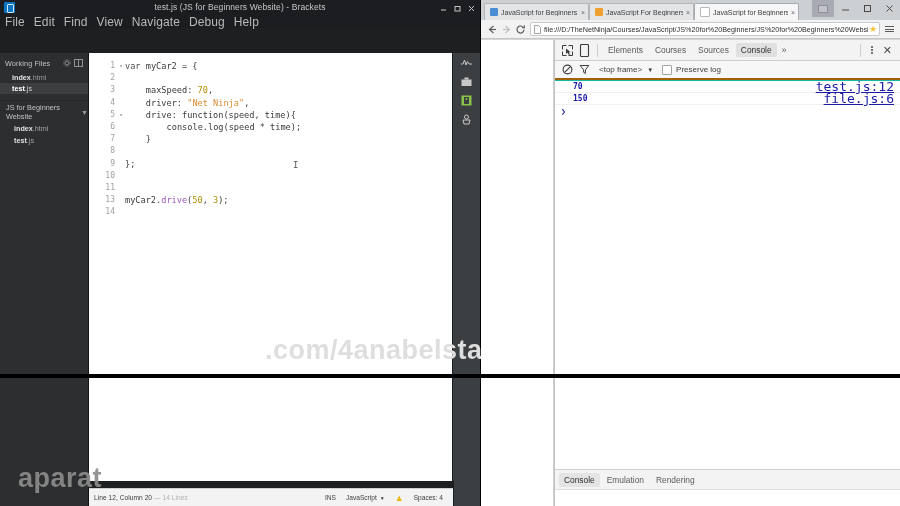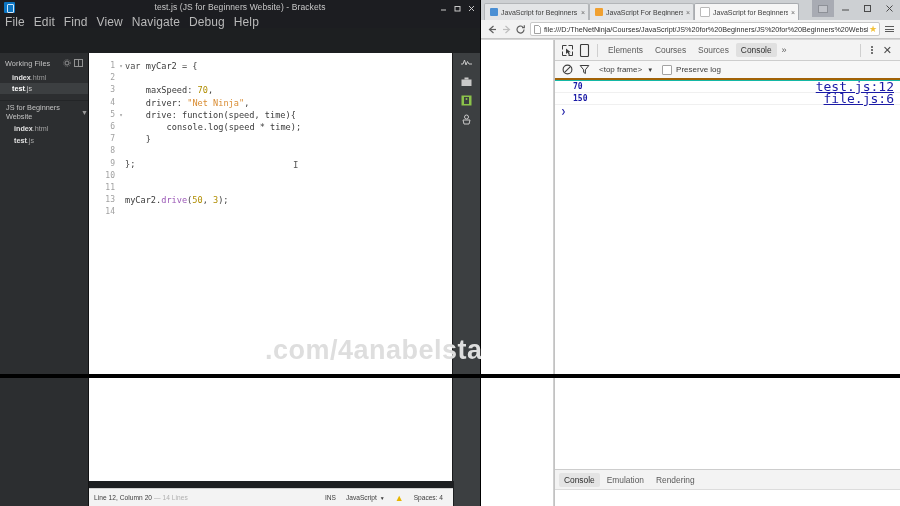--- a/index.html
+++ b/index.html
@@ -300,20 +300,21 @@
         <div class="st-item">
           <span>JavaScript</span>
           <span style="margin-left:3px;font-size:5px;">▼</span>
         </div>
         <div class="st-warn">▲</div>
         <div class="st-item">Spaces: 4</div>
       </div>
       <div class="st-right-fill" style="height:25px;top:auto;bottom:0;"></div>
     </div>
 
+    <div class="watermark">aparat</div>
   </div>
   <div class="wm-over">.com/4anabelstaple</div>
 
   <div class="chrome">
 
     <div class="cr-tabstrip">
       <div class="cr-tab" style="left:3px;width:105px;">
         <div class="cr-favicon" style="background:#4a8fd4;"></div>
         <div class="cr-tab-title">JavaScript for Beginners -</div>
         <div class="cr-tab-close">×</div>

